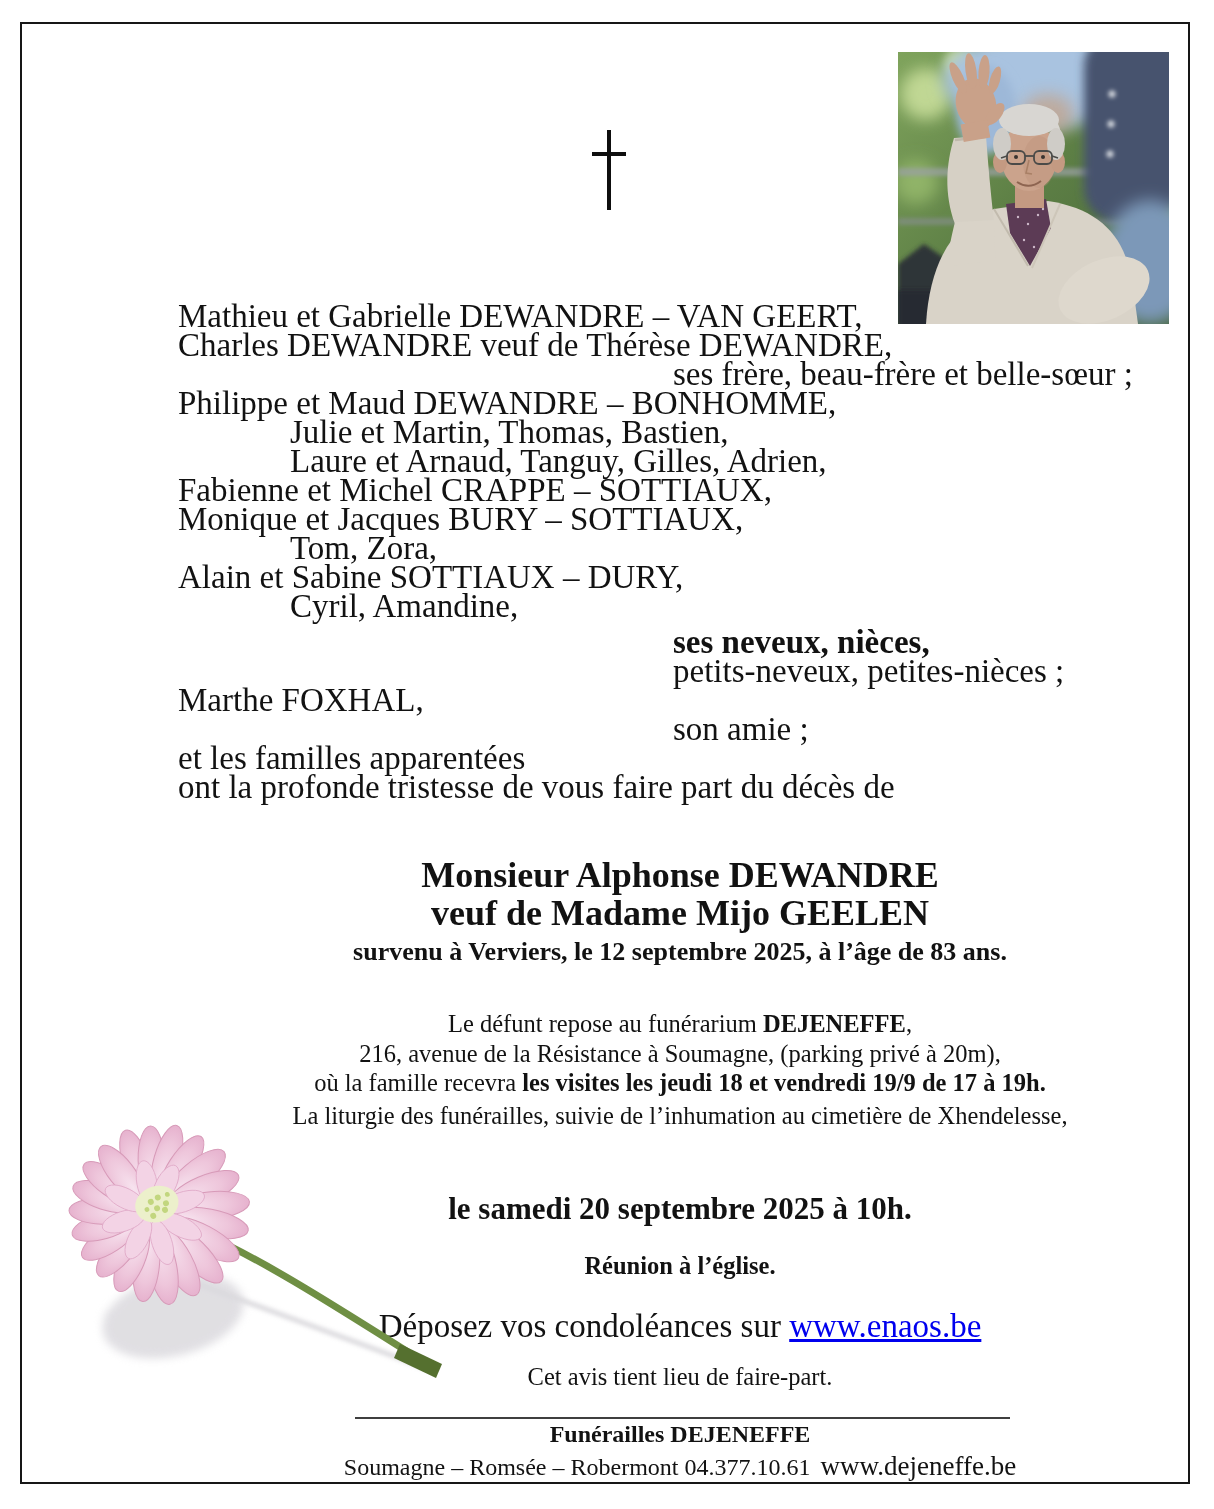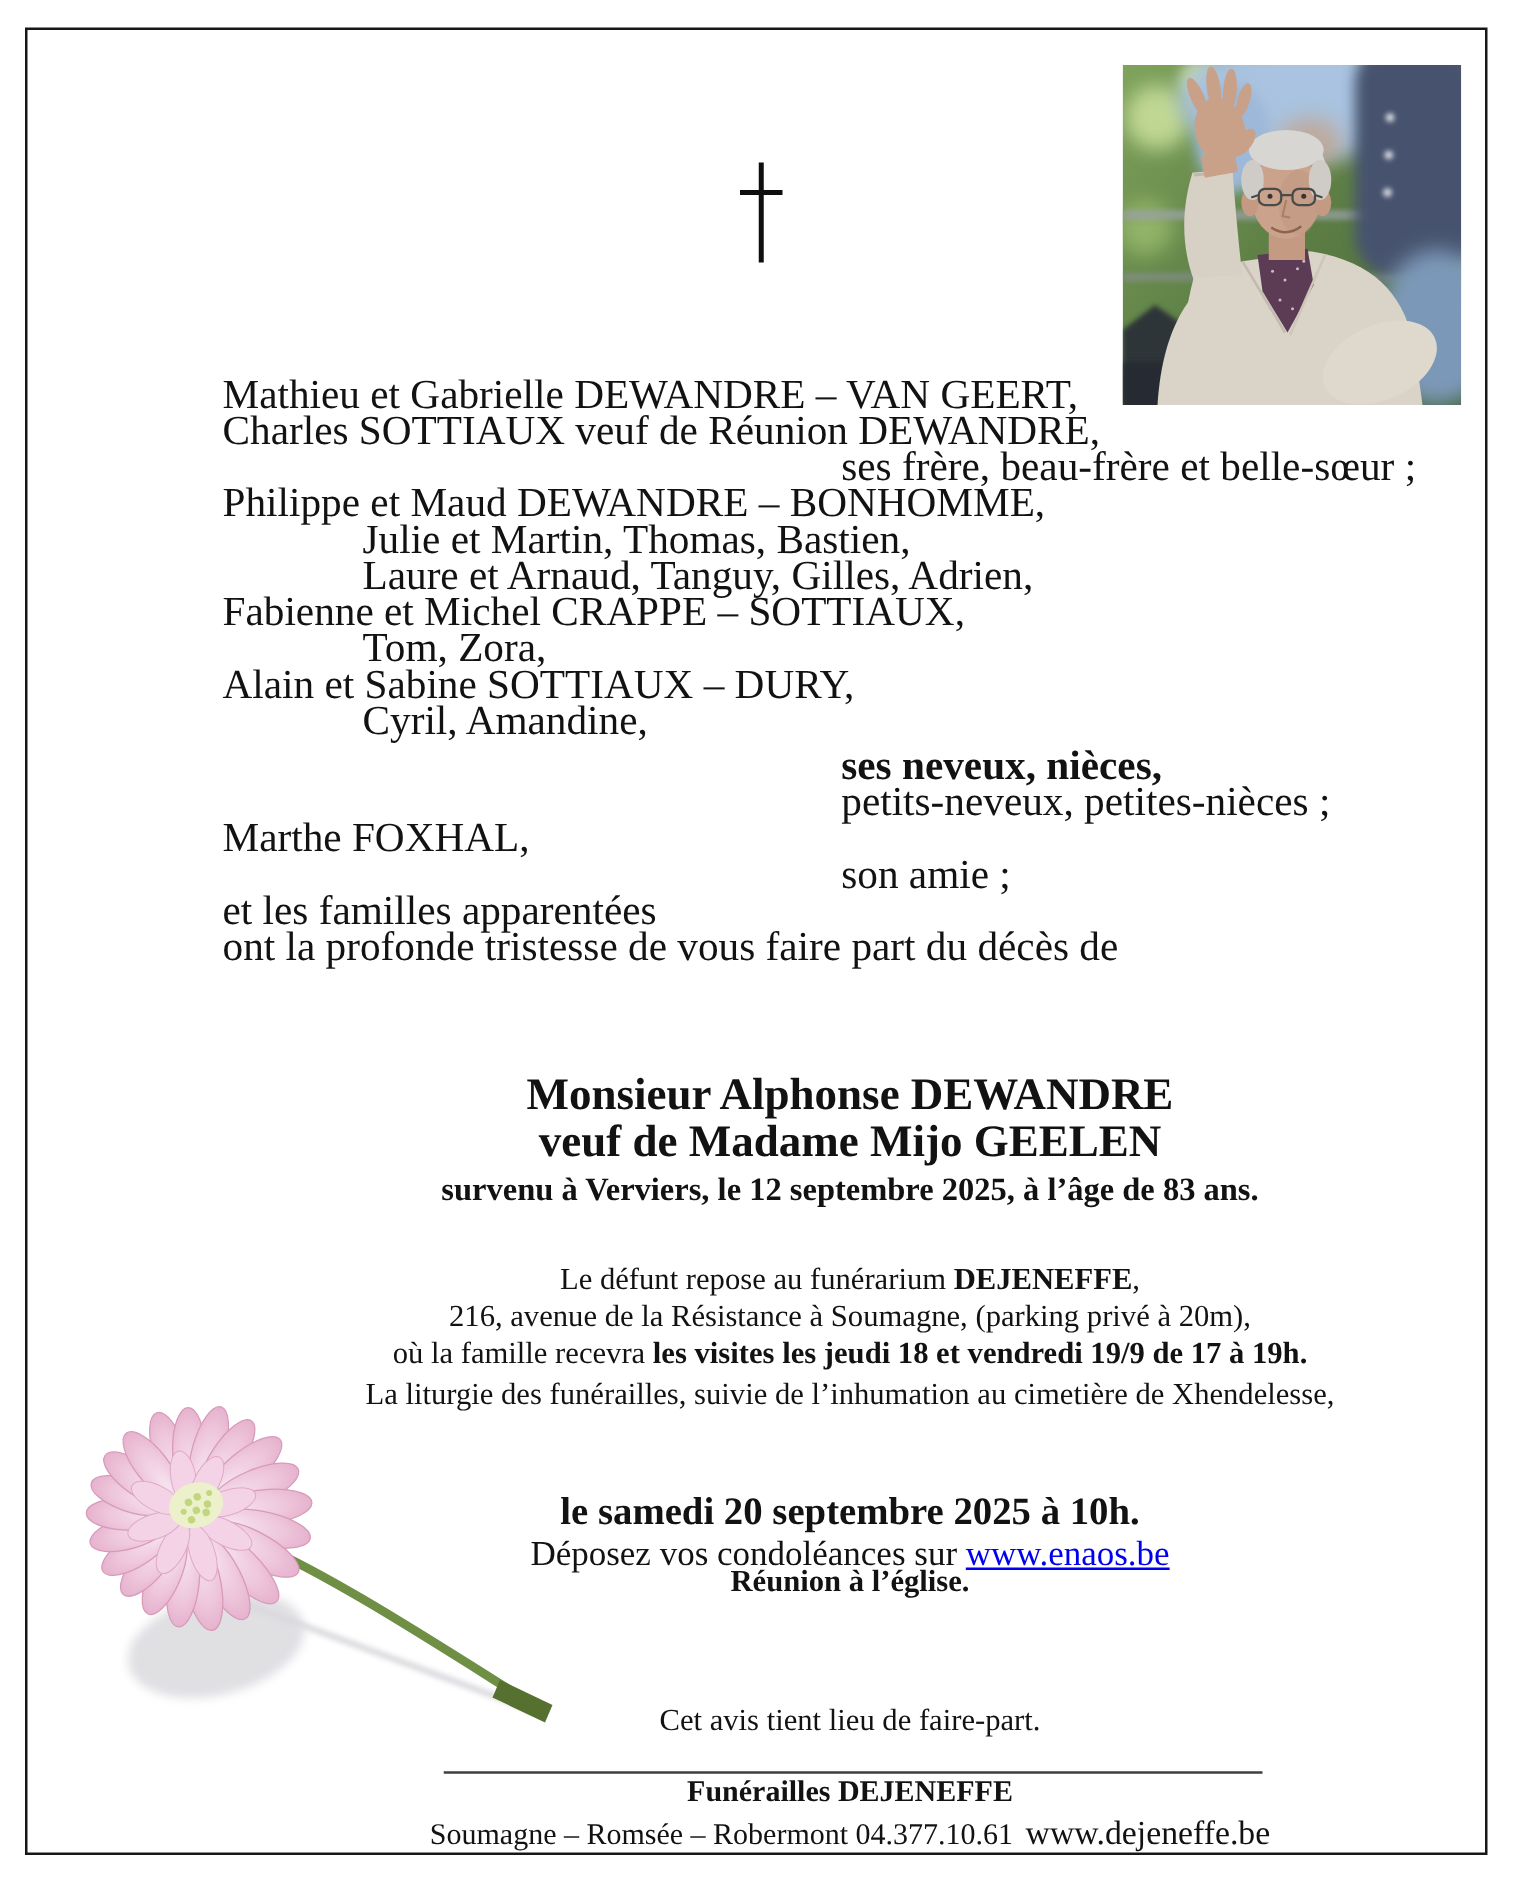--- a/index.html
+++ b/index.html
@@ -26,21 +26,21 @@
   .it{font-style:italic;}
   .b{font-weight:bold;}
   
   .cblock{position:absolute;left:170px;right:24px;text-align:center;}
   .headline{top:856px;font-size:36px;line-height:38px;font-weight:bold;}
   .survenu{top:937px;font-size:26px;font-weight:bold;}
   .repose{top:986px;font-size:24.5px;line-height:29.5px;margin-top:23px;}
   .liturgy{top:1101px;font-size:24.5px;line-height:29.5px;}
   .samedi{top:1191px;font-size:31px;font-weight:bold;}
   .reunion{top:1252px;font-size:24.5px;font-weight:bold;}
-  .deposez{top:1228px;font-size:28px;}
+  .deposez{top:1308px;font-size:33px;}
   .cetavis{top:1363px;font-size:24.5px;}
   .link{color:#0000ee;text-decoration:underline;cursor:pointer;}
   
   .rule{position:absolute;left:355px;top:1417px;width:655px;border-top:2px solid #3f3f3f;}
   .footer{top:1421px;font-size:24px;line-height:26px;}
   .footer .company{font-weight:bold;}
   .footer .loc-line{margin-top:4px;font-size:24px;line-height:30px;}
   .footer .site{font-size:27px;margin-left:10px;}
   
   .flower{position:absolute;left:48px;top:1098px;width:400px;height:295px;}
@@ -142,26 +142,27 @@
         <ellipse cx="97" cy="28" rx="5" ry="14" transform="rotate(16 97 28)"></ellipse>
         <ellipse cx="97" cy="62" rx="6.5" ry="13" transform="rotate(38 97 62)"></ellipse>
         <rect x="64" y="70" width="27" height="18" transform="rotate(-10 77 79)"></rect>
       </g>
     </g>
   </svg>
 </div>
 
 <div class="names">
   <div>Mathieu et Gabrielle DEWANDRE – VAN GEERT,</div>
-  <div>Charles SOTTIAUX veuf de Réunion DEWANDRE,</div>
+  <div>Charles DEWANDRE veuf de Thérèse DEWANDRE,</div>
   <div class="rel">ses frère, beau-frère et belle-sœur ;</div>
   <div>Philippe et Maud DEWANDRE – BONHOMME,</div>
   <div class="ind">Julie et Martin, Thomas, Bastien,</div>
   <div class="ind">Laure et Arnaud, Tanguy, Gilles, Adrien,</div>
   <div>Fabienne et Michel CRAPPE – SOTTIAUX,</div>
+  <div>Monique et Jacques BURY – SOTTIAUX,</div>
   <div class="ind">Tom, Zora,</div>
   <div>Alain et Sabine SOTTIAUX – DURY,</div>
   <div class="ind">Cyril, Amandine,</div>
   <div class="rel gap-top">ses neveux, nièces,</div>
   <div class="rel">petits-neveux, petites-nièces ;</div>
   <div>Marthe FOXHAL,</div>
   <div class="rel">son amie ;</div>
   <div>et les familles apparentées</div>
   <div>ont la profonde tristesse de vous faire part du décès de</div>
 </div>

